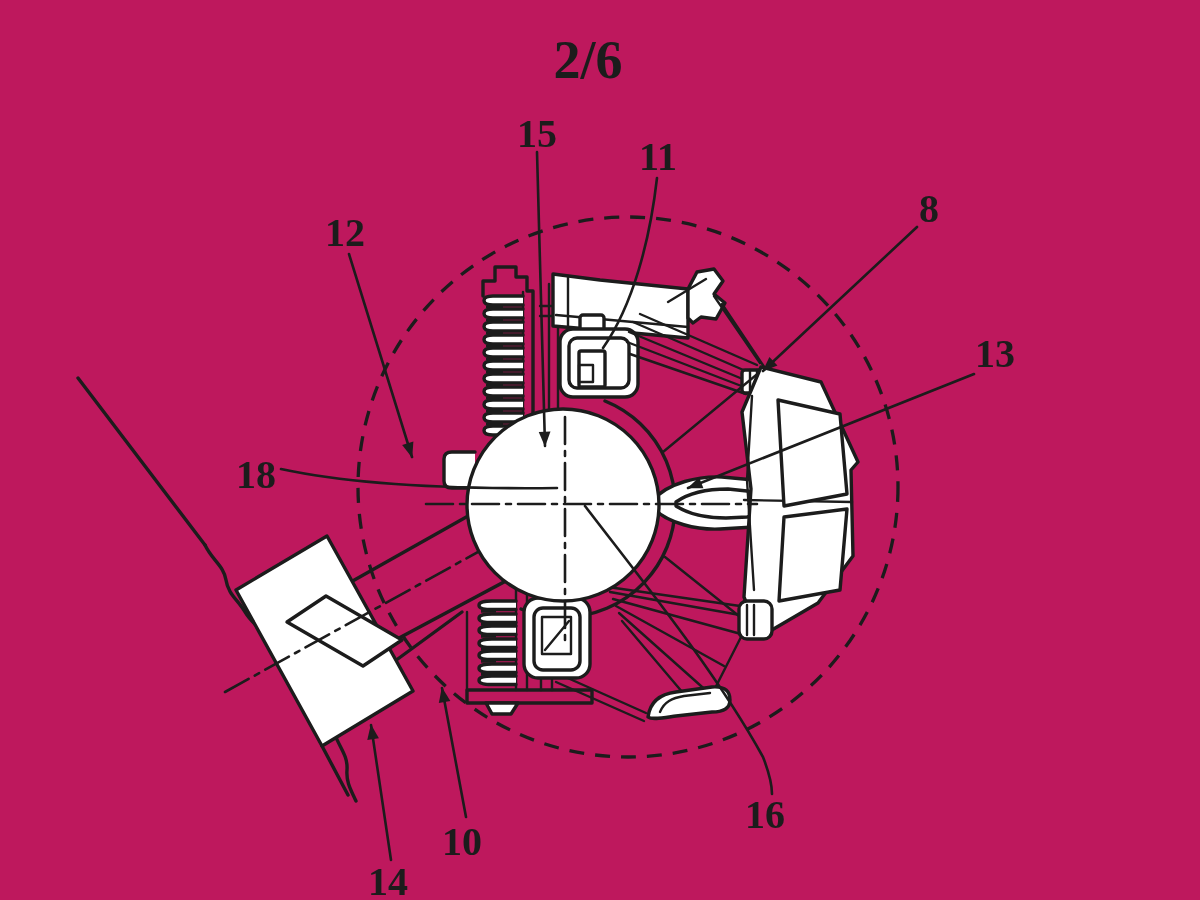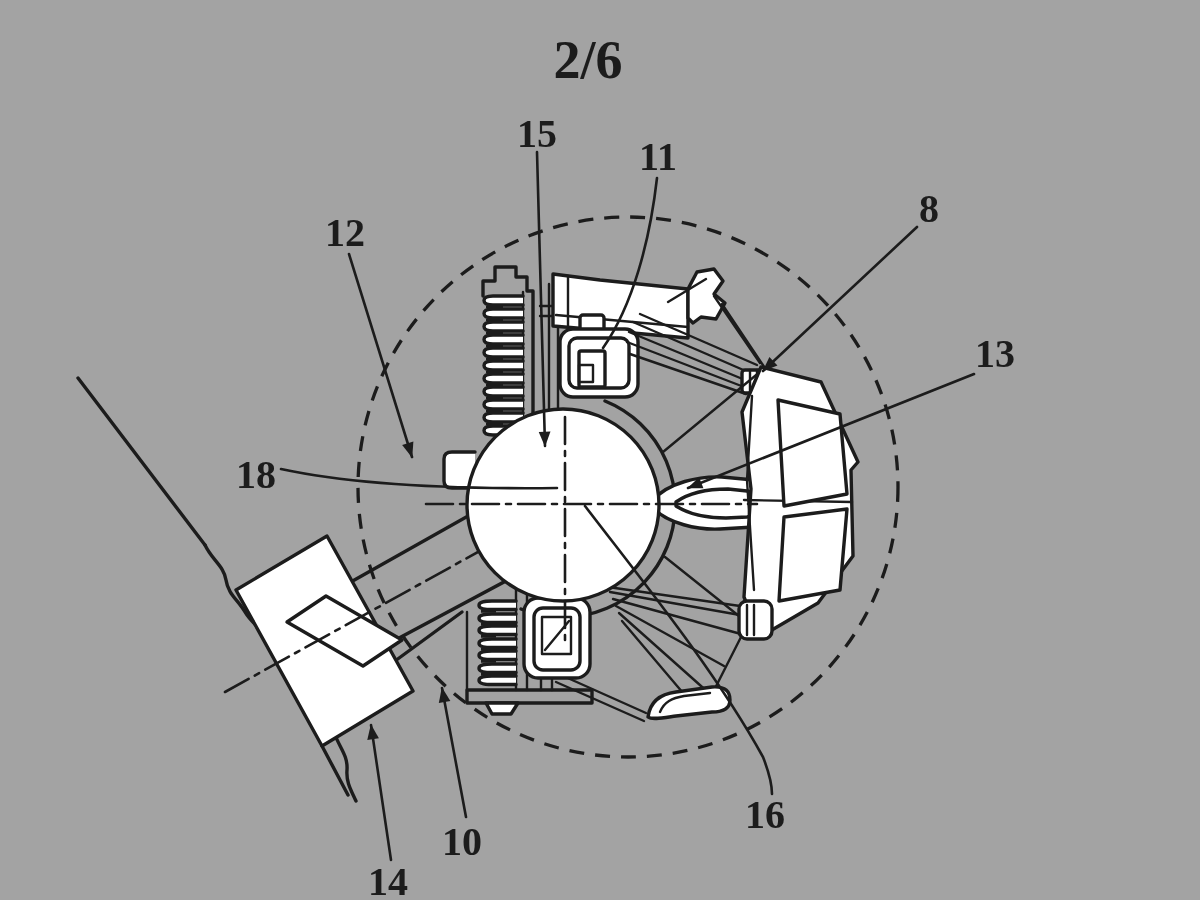--- a/index.html
+++ b/index.html
@@ -1,16 +1,16 @@
 <!DOCTYPE html>
 <html><head>
 <meta charset="utf-8">
 <style>
   html,body{margin:0;padding:0;background:#ffffff;}
-  .sheet{position:relative;width:1200px;height:900px;background:#a3a3a3;overflow:hidden;
+  .sheet{position:relative;width:1200px;height:900px;background:#be185d;overflow:hidden;
          font-family:"Liberation Serif", serif;}
   svg{display:block;width:1200px;height:900px;}
   
   .outline{fill:none;stroke:#1c1c1c;stroke-width:3.4;stroke-linecap:round;stroke-linejoin:round;}
   .solid{fill:#ffffff;stroke:#1c1c1c;stroke-width:3.4;stroke-linecap:round;stroke-linejoin:round;}
   .thin{fill:none;stroke:#1c1c1c;stroke-width:2.4;stroke-linecap:round;stroke-linejoin:round;}
   .ink{fill:#1c1c1c;stroke:none;}
   .dashed{fill:none;stroke:#1c1c1c;stroke-width:3.3;stroke-dasharray:15 11;}
   .dashdot{fill:none;stroke:#1c1c1c;stroke-width:2.6;stroke-dasharray:27 7 5 7;stroke-linecap:round;}
   .leader{fill:none;stroke:#1c1c1c;stroke-width:2.6;stroke-linecap:round;}

